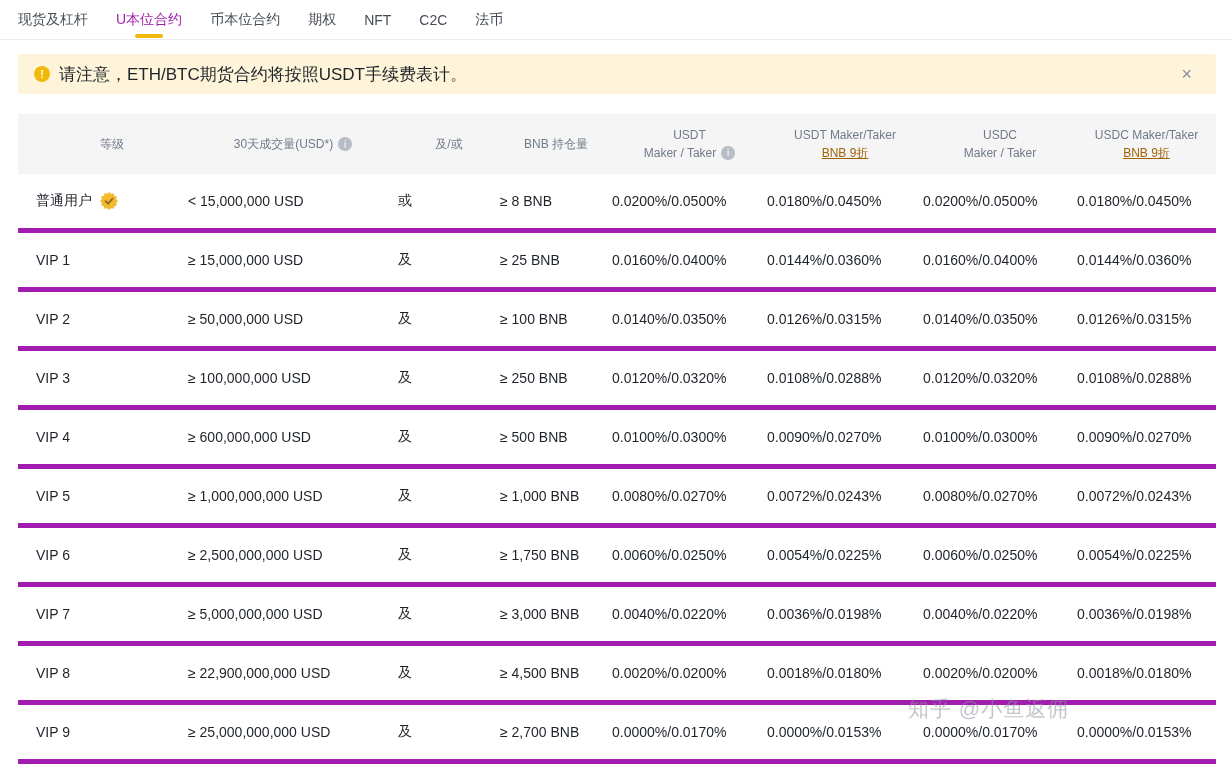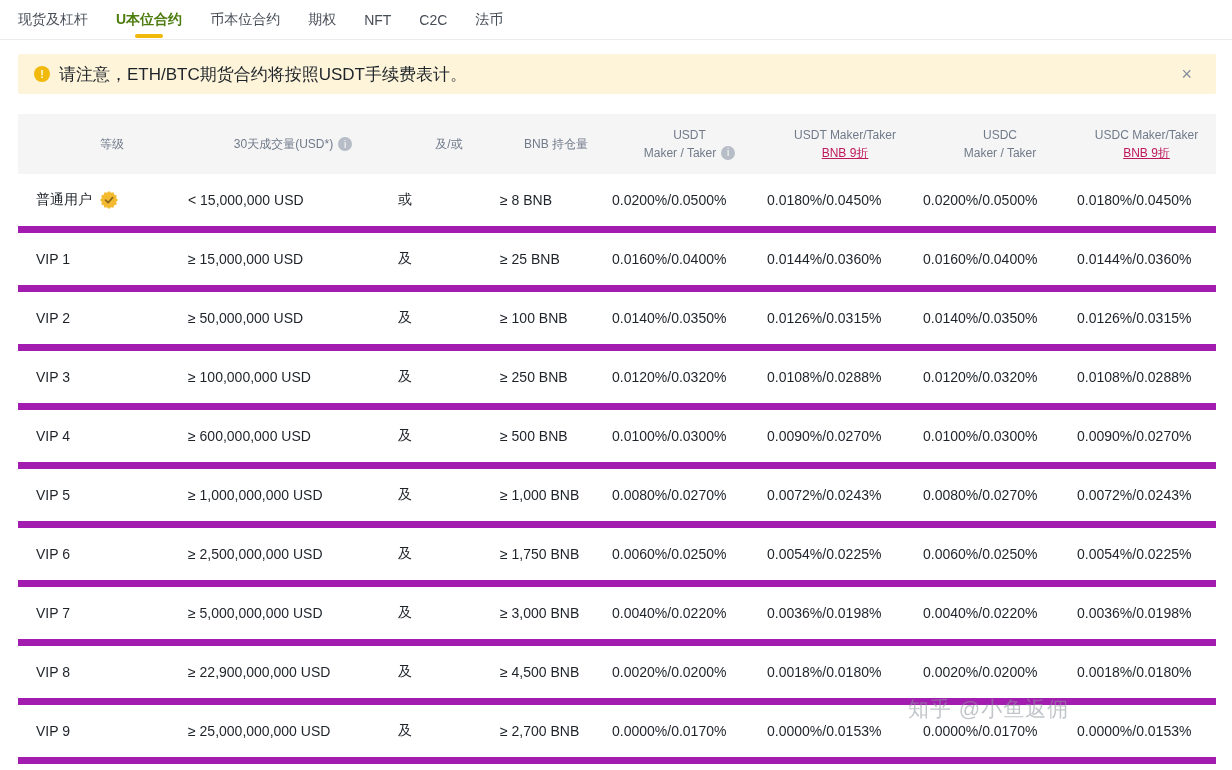--- a/index.html
+++ b/index.html
@@ -5,21 +5,21 @@
   * { margin:0; padding:0; box-sizing:border-box; }
   html,body { width:1232px; height:770px; background:#ffffff; overflow:hidden;
     font-family:"Liberation Sans", sans-serif; color:#1e2329; }
   .page { position:relative; width:1232px; height:770px; }
 
   
   .tabs { display:flex; align-items:center; gap:28px; height:40px;
     padding:0 0 0 18px; border-bottom:1px solid #eaecef; }
   .tab { position:relative; font-size:14px; color:#474d57; cursor:pointer;
     height:40px; display:flex; align-items:center; white-space:nowrap; }
-  .tab.active { color:#4d7c0f; font-weight:bold; }
+  .tab.active { color:#a21caf; font-weight:normal; }
   .tab.active::after { content:""; position:absolute; left:50%; transform:translateX(-50%);
     bottom:2px; width:28px; height:4px; border-radius:2px; background:#f0b90b; }
 
   
   .notice { position:relative; margin:14px 16px 0 18px; width:1198px; height:40px;
     background:#fdf4d9; border-radius:2px; display:flex; align-items:center;
     padding:0 16px; }
   .warn-icon { width:16px; height:16px; border-radius:50%; background:#f0b90b;
     color:#fffbe6; font-size:11px; font-weight:bold; display:inline-flex;
     align-items:center; justify-content:center; flex:0 0 16px; }
@@ -27,27 +27,27 @@
   .notice-close { position:absolute; right:24px; top:50%; transform:translateY(-50%);
     color:#848e9c; font-size:18px; line-height:1; cursor:pointer; }
 
   
   .table { margin:20px 16px 0 18px; width:1198px; }
   .thead, .trow { display:grid;
     grid-template-columns:152px 210px 102px 112px 155px 156px 154px 139px;
     align-items:center; padding-left:18px; }
   .thead { height:60px; background:#f5f5f5; font-size:12px; color:#707a8a;text-align:center; }
   .th .line { line-height:18px; }
-  .trow { height:59px; border-bottom:7px solid #a21caf; font-size:14px; color:#1e2329; }
+  .trow { height:59px; border-bottom:5px solid #a21caf; font-size:14px; color:#1e2329; }
   .cell-level { display:flex; align-items:center; gap:8px; }
   .inline { display:inline-flex; align-items:center; gap:5px; }
   .info-icon { width:14px; height:14px; border-radius:50%; background:#b7bdc6;
     color:#ffffff; font-size:10px; font-style:normal; display:inline-flex;
     align-items:center; justify-content:center; cursor:pointer; }
-  .gold-link { color:#be185d; text-decoration:underline; cursor:pointer; line-height:18px; }
+  .gold-link { color:#a16207; text-decoration:underline; cursor:pointer; line-height:18px; }
 
   
   .watermark { position:absolute; left:908px; top:695px; font-size:21px;
     letter-spacing:1px; color:#8f969e; opacity:0.55; white-space:nowrap;
     pointer-events:none; }
 </style>
 </head>
 <body>
 
 <div class="page">

